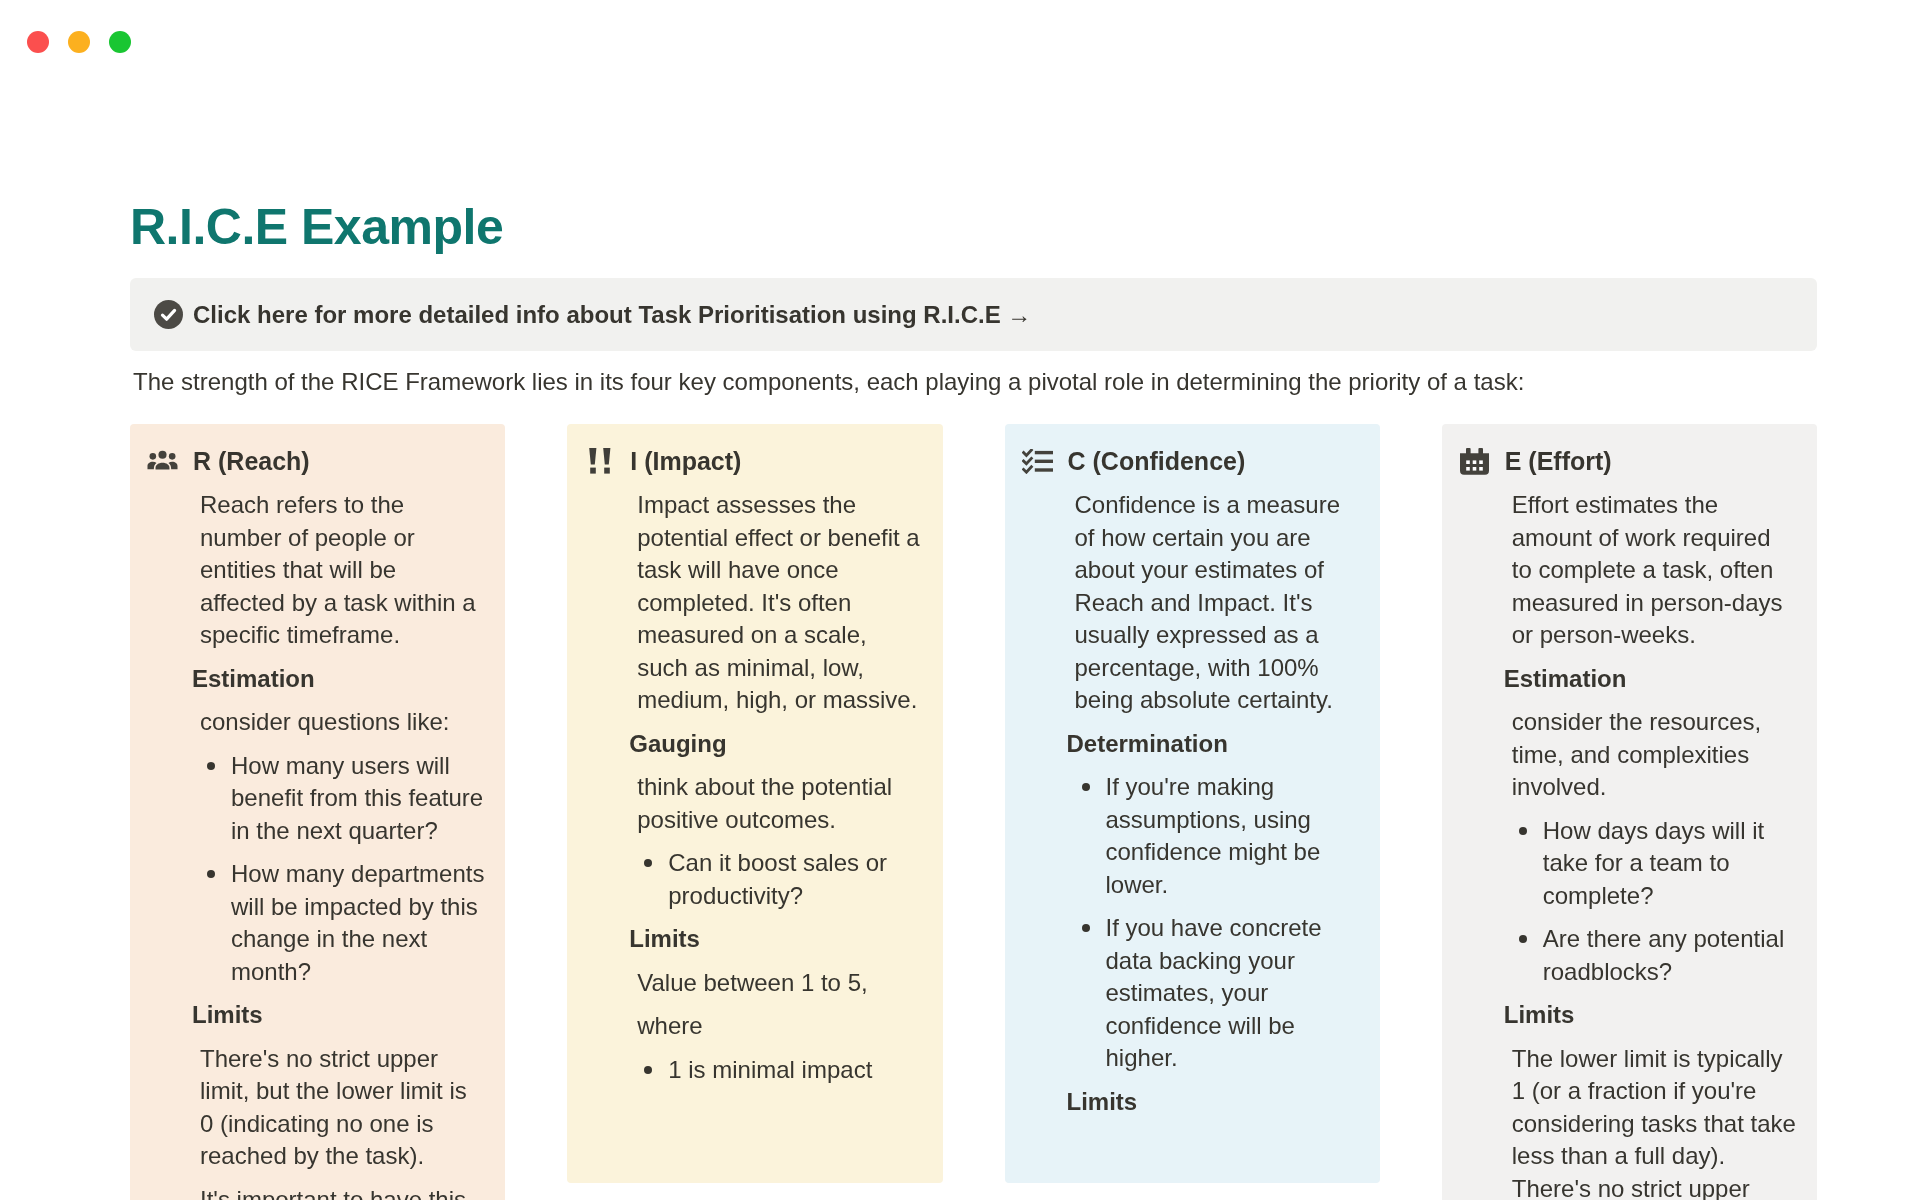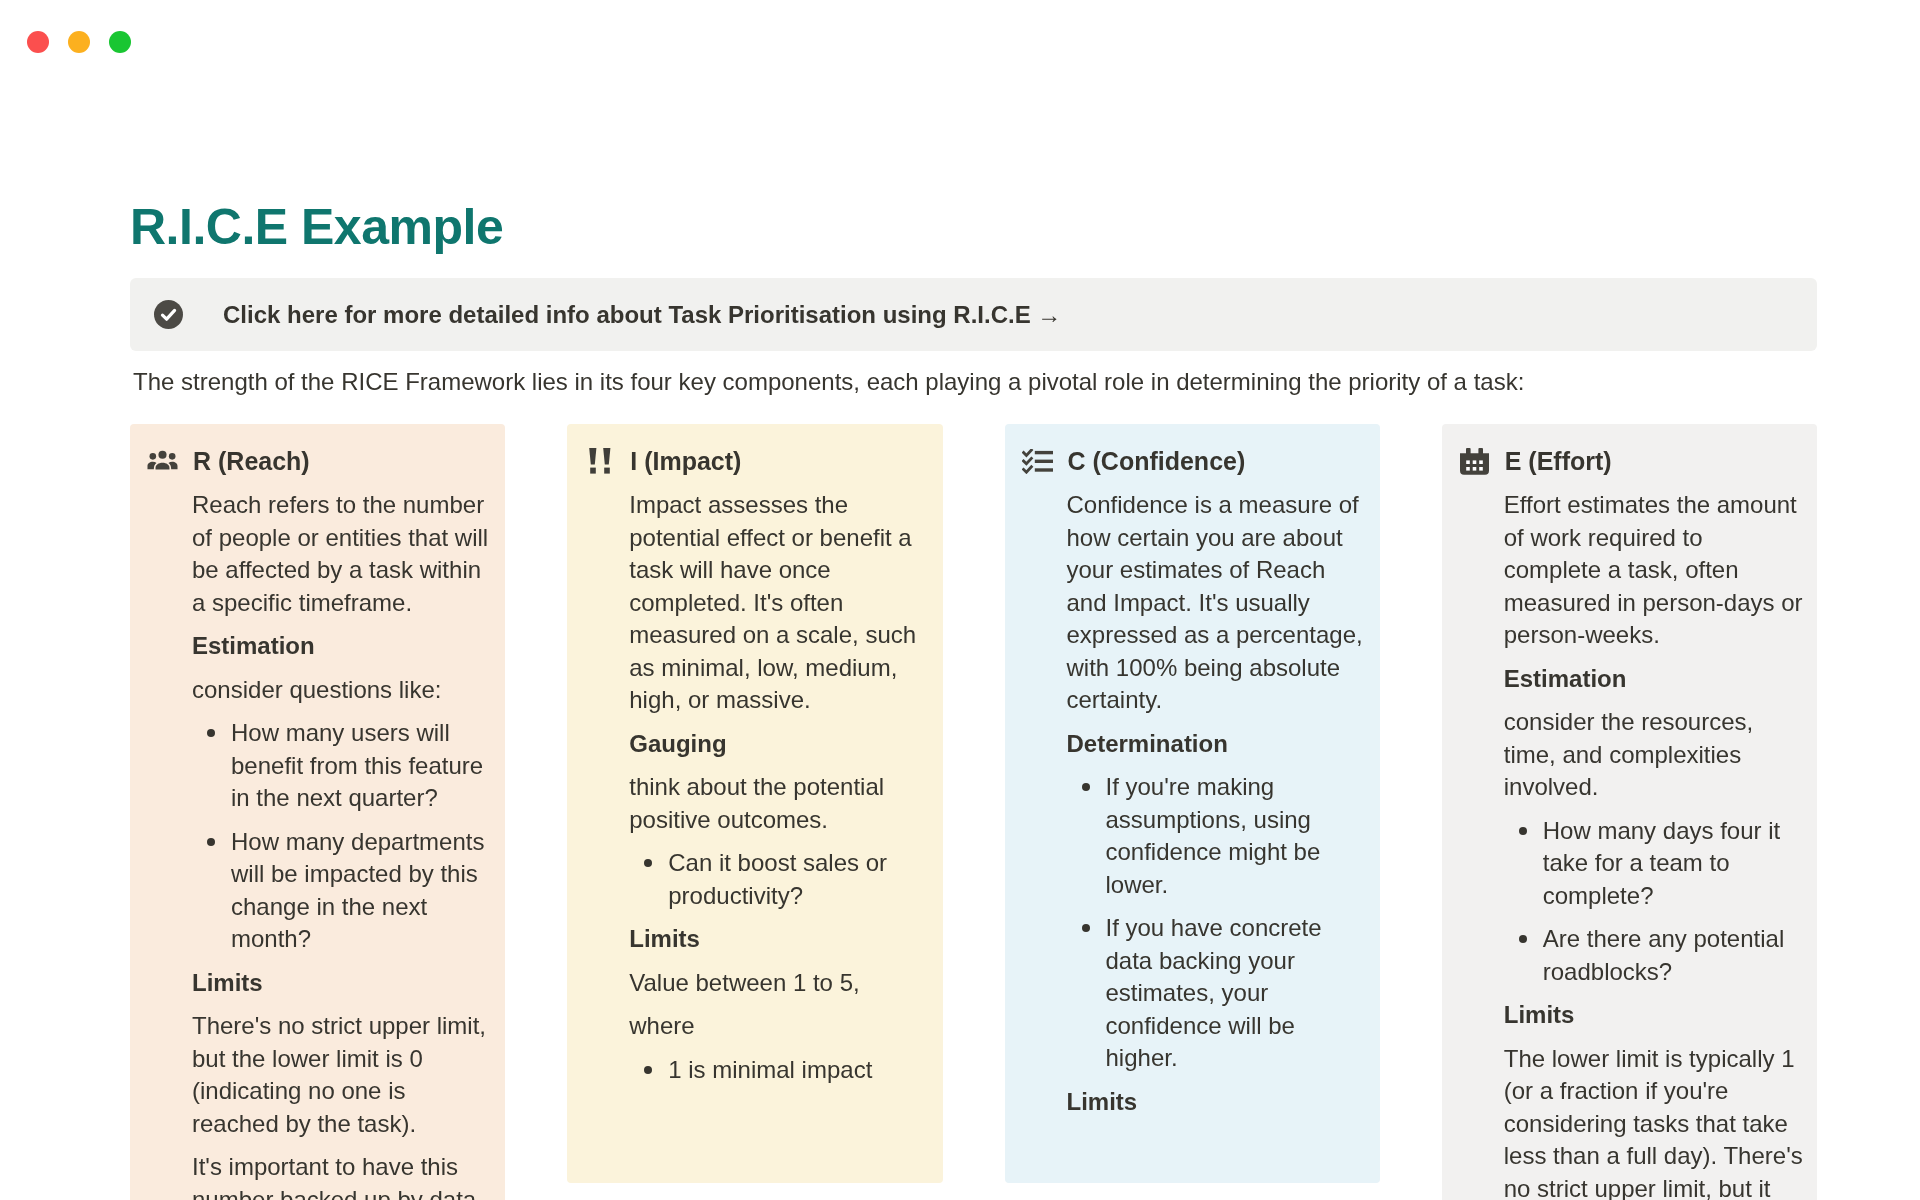--- a/index.html
+++ b/index.html
@@ -46,21 +46,21 @@
     color: #0f766e;
     letter-spacing: -0.5px;
   }
   .callout {
     margin-top: 20px;
     background: #f1f1ef;
     border-radius: 6px;
     padding: 20px 24px;
     display: flex;
     align-items: center;
-    gap: 40px;
+    gap: 10px;
     cursor: pointer;
   }
   .callout-icon {
     width: 29px;
     height: 29px;
     flex: 0 0 29px;
     display: inline-flex;
   }
   .callout-text {
     font-size: 24px;
@@ -103,21 +103,21 @@
   }
   .card-title {
     font-size: 25px;
     line-height: 30px;
     font-weight: 700;
   }
   .card-body { margin-left: 45px; }
   .card-body p {
     font-size: 24px;
     line-height: 32.5px;
-    margin: 11px 0 0;
+    margin: 11px 8px 0;
   }
   .card-body h4 {
     font-size: 24px;
     line-height: 32.5px;
     margin: 11px 0 0;
     font-weight: 700;
   }
   .card-body ul {
     list-style: none;
     margin: 0;
@@ -269,21 +269,21 @@
               </g>
             </svg>
           </span>
       <span class="card-title">E (Effort)</span>
     </div>
     <div class="card-body">
           <p>Effort estimates the amount of work required to complete a task, often measured in person-days or person-weeks.</p>
           <h4>Estimation</h4>
           <p>consider the resources, time, and complexities involved.</p>
           <ul>
-            <li>How many days four it take for a team to complete?</li>
+            <li>How days days will it take for a team to complete?</li>
             <li>Are there any potential roadblocks?</li>
           </ul>
           <h4>Limits</h4>
           <p>The lower limit is typically 1 (or a fraction if you're considering tasks that take less than a full day). There's no strict upper limit, but it should be a realistic estimate</p>
         </div>
   </div>
     </div>
 </div>
 
 </body></html>

